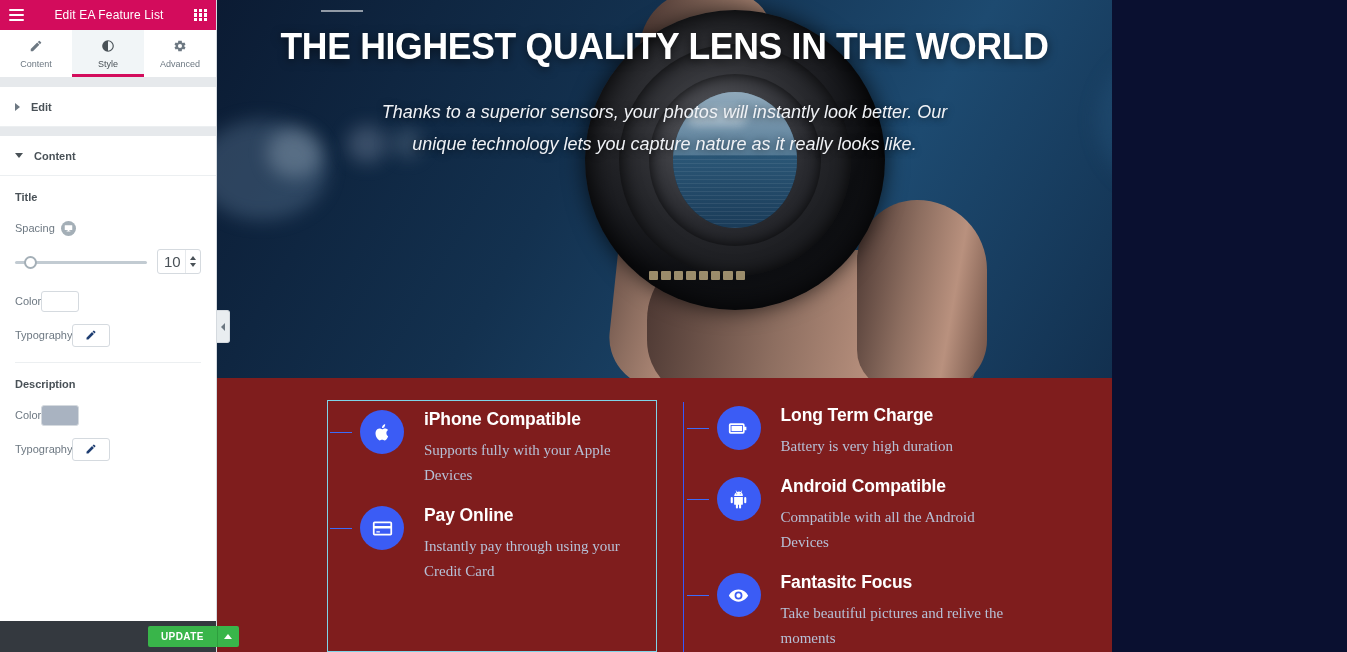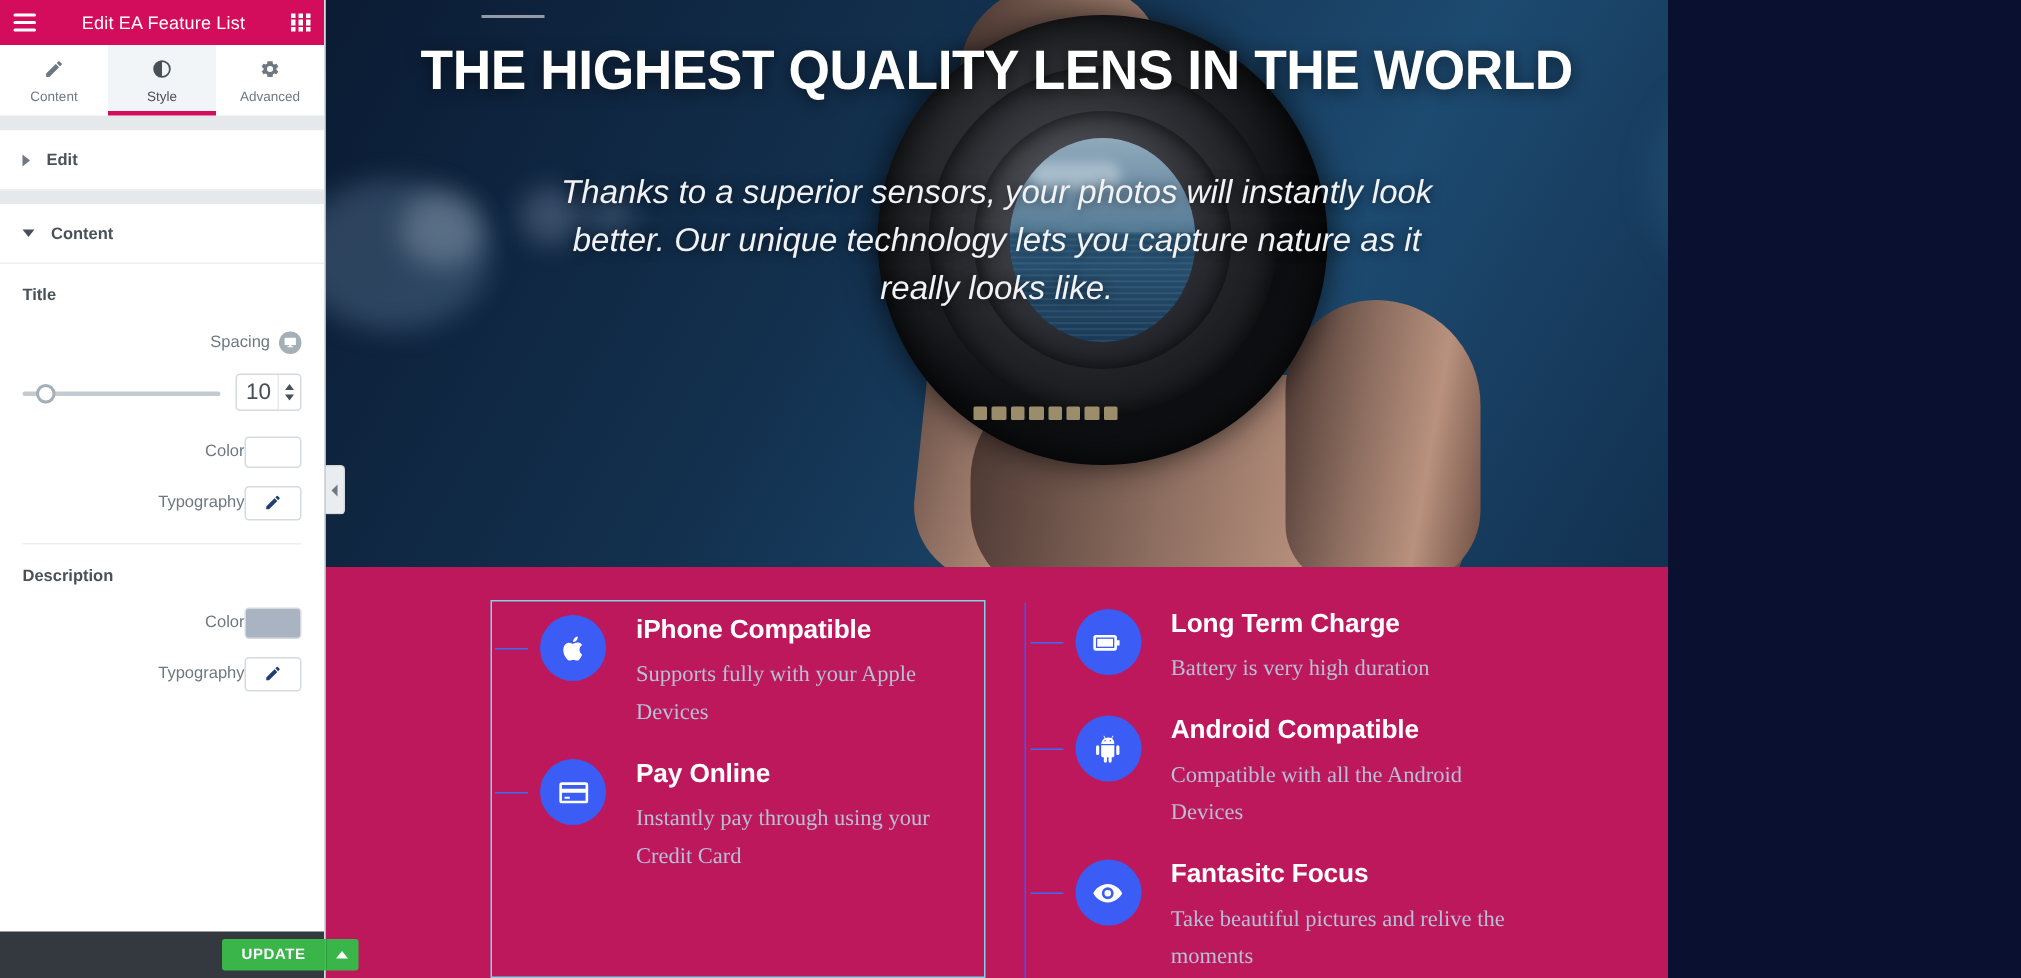--- a/index.html
+++ b/index.html
@@ -70,21 +70,21 @@
   }
   .sec-head .sec-title { font-size: 11px; font-weight: bold; color: #495157; }
   .sec-gap { height: 9px; background: #e6e9ec; }
 
   .sec-body { padding: 0 15px; background: #fff; }
   .group-label {
     font-size: 11px; color: #495157; font-weight: bold;
     padding: 15px 0 8px;
   }
   .ctrl-row {
-    display: flex; align-items: center; justify-content: flex-end;
+    display: flex; align-items: center; justify-content: flex-start;
     min-height: 34px; padding: 3px 0;
   }
   .ctrl-label { font-size: 11px; color: #6d7882; display: flex; align-items: center; gap: 6px; }
   .dev-badge {
     width: 15px; height: 15px; border-radius: 50%;
     background: #a4afb7; display: inline-flex;
     align-items: center; justify-content: center; cursor: pointer;
   }
   .dev-badge svg { width: 9px; height: 9px; fill: #fff; }
 
@@ -230,29 +230,29 @@
     text-align: center; color: #fff;
     font-size: 37px; font-weight: bold;
     letter-spacing: -.3px; padding-top: 26px;
     text-shadow: 0 2px 10px rgba(0,0,0,.55);
     font-family: "Liberation Sans", sans-serif;
     transform: scaleX(.96);
   }
   .hero-sub {
     position: relative; z-index: 3;
     text-align: center; color: #f0f2f6;
-    font-size: 22px; font-style: italic;
-    line-height: 32px; margin-top: 44px;
+    font-size: 18px; font-style: italic;
+    line-height: 32px; margin-top: 28px;
     max-width: 620px; margin-left: auto; margin-right: auto;
     text-shadow: 0 1px 7px rgba(0,0,0,.6);
   }
 
   
   .features {
-    background: #be185d; height: 274px;
+    background: #7f1d1d; height: 274px;
     display: flex; padding: 22px 100px 0 110px; gap: 14px;
     position: relative;
   }
   .col { position: relative; padding: 0 4px; }
   .col.left { width: 437px; border: 1px solid #7fd4e8; padding: 3px 4px 4px 2px; }
   .col.right { width: 437px; margin-left: 12px; }
   .col.right:before {
     content: ""; position: absolute; left: 0; top: 2px; bottom: -6px;
     width: 1px; background: #3358ff;
   }

